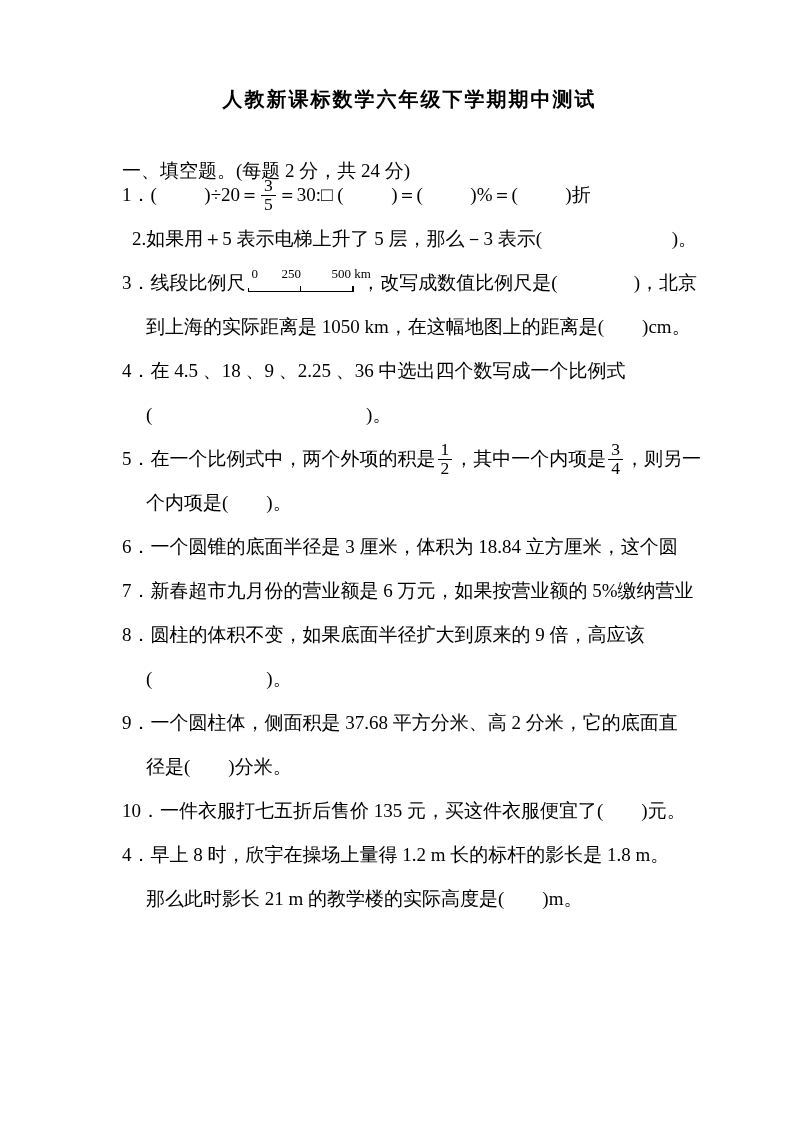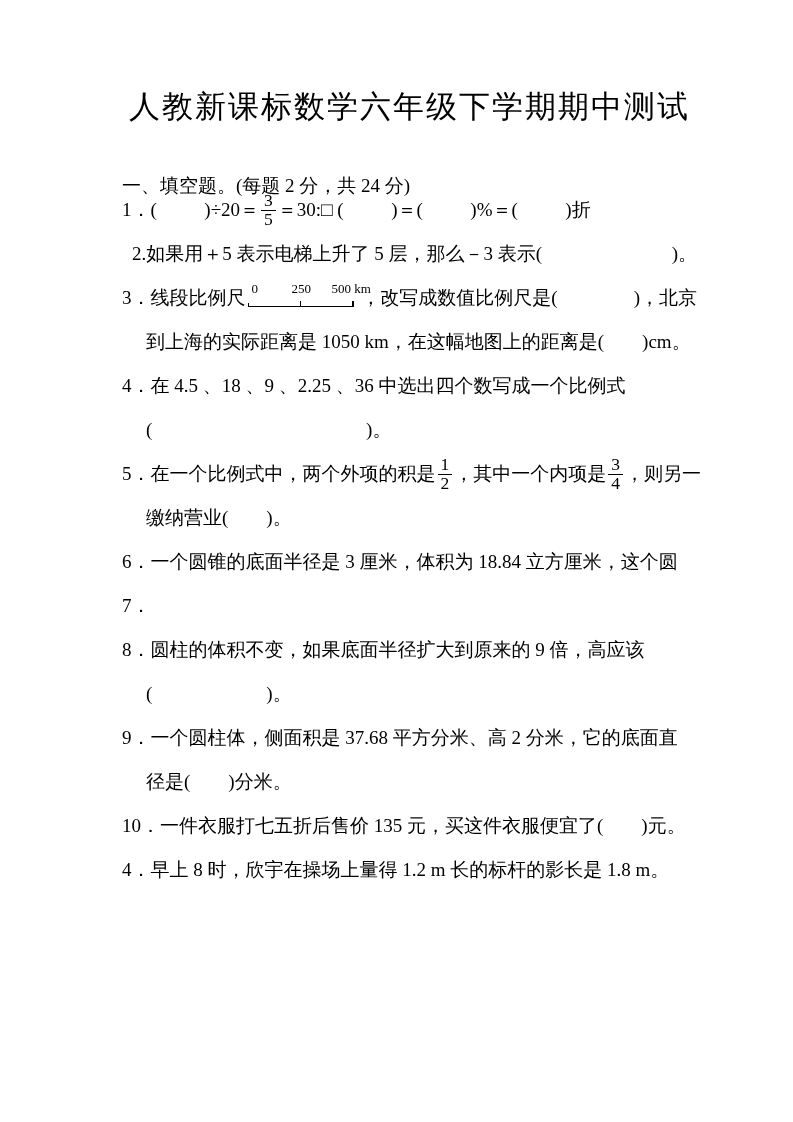--- a/index.html
+++ b/index.html
@@ -12,22 +12,22 @@
     width: 793px;
     height: 1122px;
     background: #ffffff;
     box-sizing: border-box;
     padding: 86px 96px 0 122px;
     font-family: "Liberation Serif", "DejaVu Serif", serif;
     color: #000;
     font-size: 19px;
   }
   .title {
-    font-size: 31px;
-    font-weight: normal;
+    font-size: 20px;
+    font-weight: bold;
     text-align: center;
     margin: 0 0 18px 0;
     letter-spacing: 2px;
     white-space: nowrap;
   }
   .section {
     height: 36px;
     display: flex;
     align-items: center;
     margin-bottom: 6px;
@@ -63,21 +63,21 @@
     height: 34px;
     margin: 0 2px;
   }
   .scale .lbl {
     position: absolute;
     top: 0;
     font-size: 13px;
     white-space: pre;
   }
   .scale .l0 { left: 4px; }
-  .scale .l1 { left: 44px; }
+  .scale .l1 { left: 34px; }
   .scale .l2 { left: 84px; }
   .scale .bar {
     position: absolute;
     left: 0; bottom: 8px;
     width: 106px;
     border-bottom: 1.5px solid #000;
   }
   .scale .tick {
     position: absolute;
     bottom: 8px;
@@ -149,30 +149,31 @@
       <span class="fd">2</span>
     </span>
     <span>，其中一个内项是</span>
     <span class="frac">
       <span class="fn">3</span>
       <span class="fd">4</span>
     </span>
     <span>，则另一</span>
   </div>
   <div class="line cont">
-    <span>缴纳营业(        )。</span>
+    <span>个内项是(        )。</span>
   </div>
 
   <div class="line">
     <span>6．</span>
     <span>一个圆锥的底面半径是 3 厘米，体积为 18.84 立方厘米，这个圆</span>
   </div>
 
   <div class="line">
     <span>7．</span>
+    <span>新春超市九月份的营业额是 6 万元，如果按营业额的 5%缴纳营业</span>
   </div>
 
   <div class="line">
     <span>8．</span>
     <span>圆柱的体积不变，如果底面半径扩大到原来的 9 倍，高应该</span>
   </div>
   <div class="line cont">
     <span>(                        )。</span>
   </div>
 
@@ -186,14 +187,17 @@
 
   <div class="line">
     <span>10．</span>
     <span>一件衣服打七五折后售价 135 元，买这件衣服便宜了(        )元。</span>
   </div>
 
   <div class="line">
     <span>4．</span>
     <span>早上 8 时，欣宇在操场上量得 1.2 m 长的标杆的影长是 1.8 m。</span>
   </div>
+  <div class="line cont">
+    <span>那么此时影长 21 m 的教学楼的实际高度是(        )m。</span>
+  </div>
 
 </div>
 
 </body></html>

